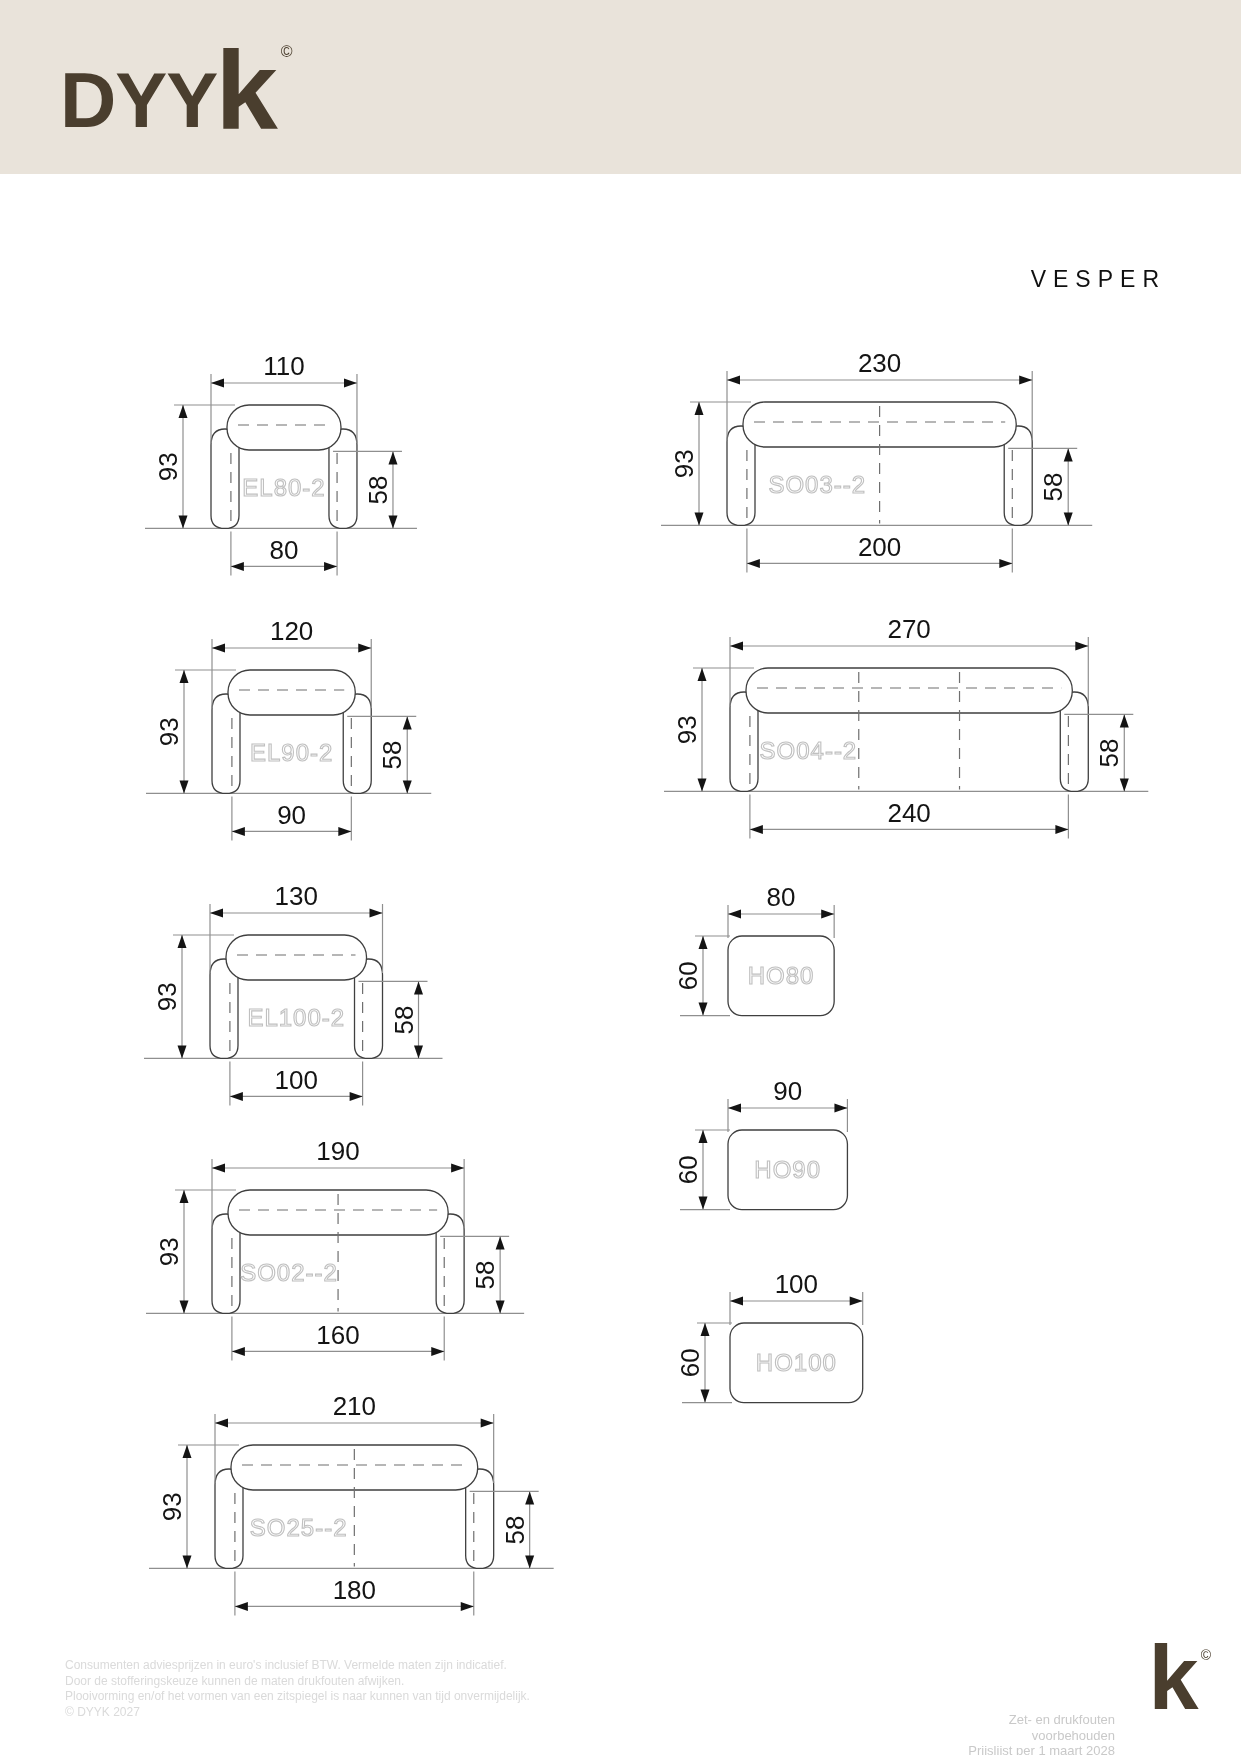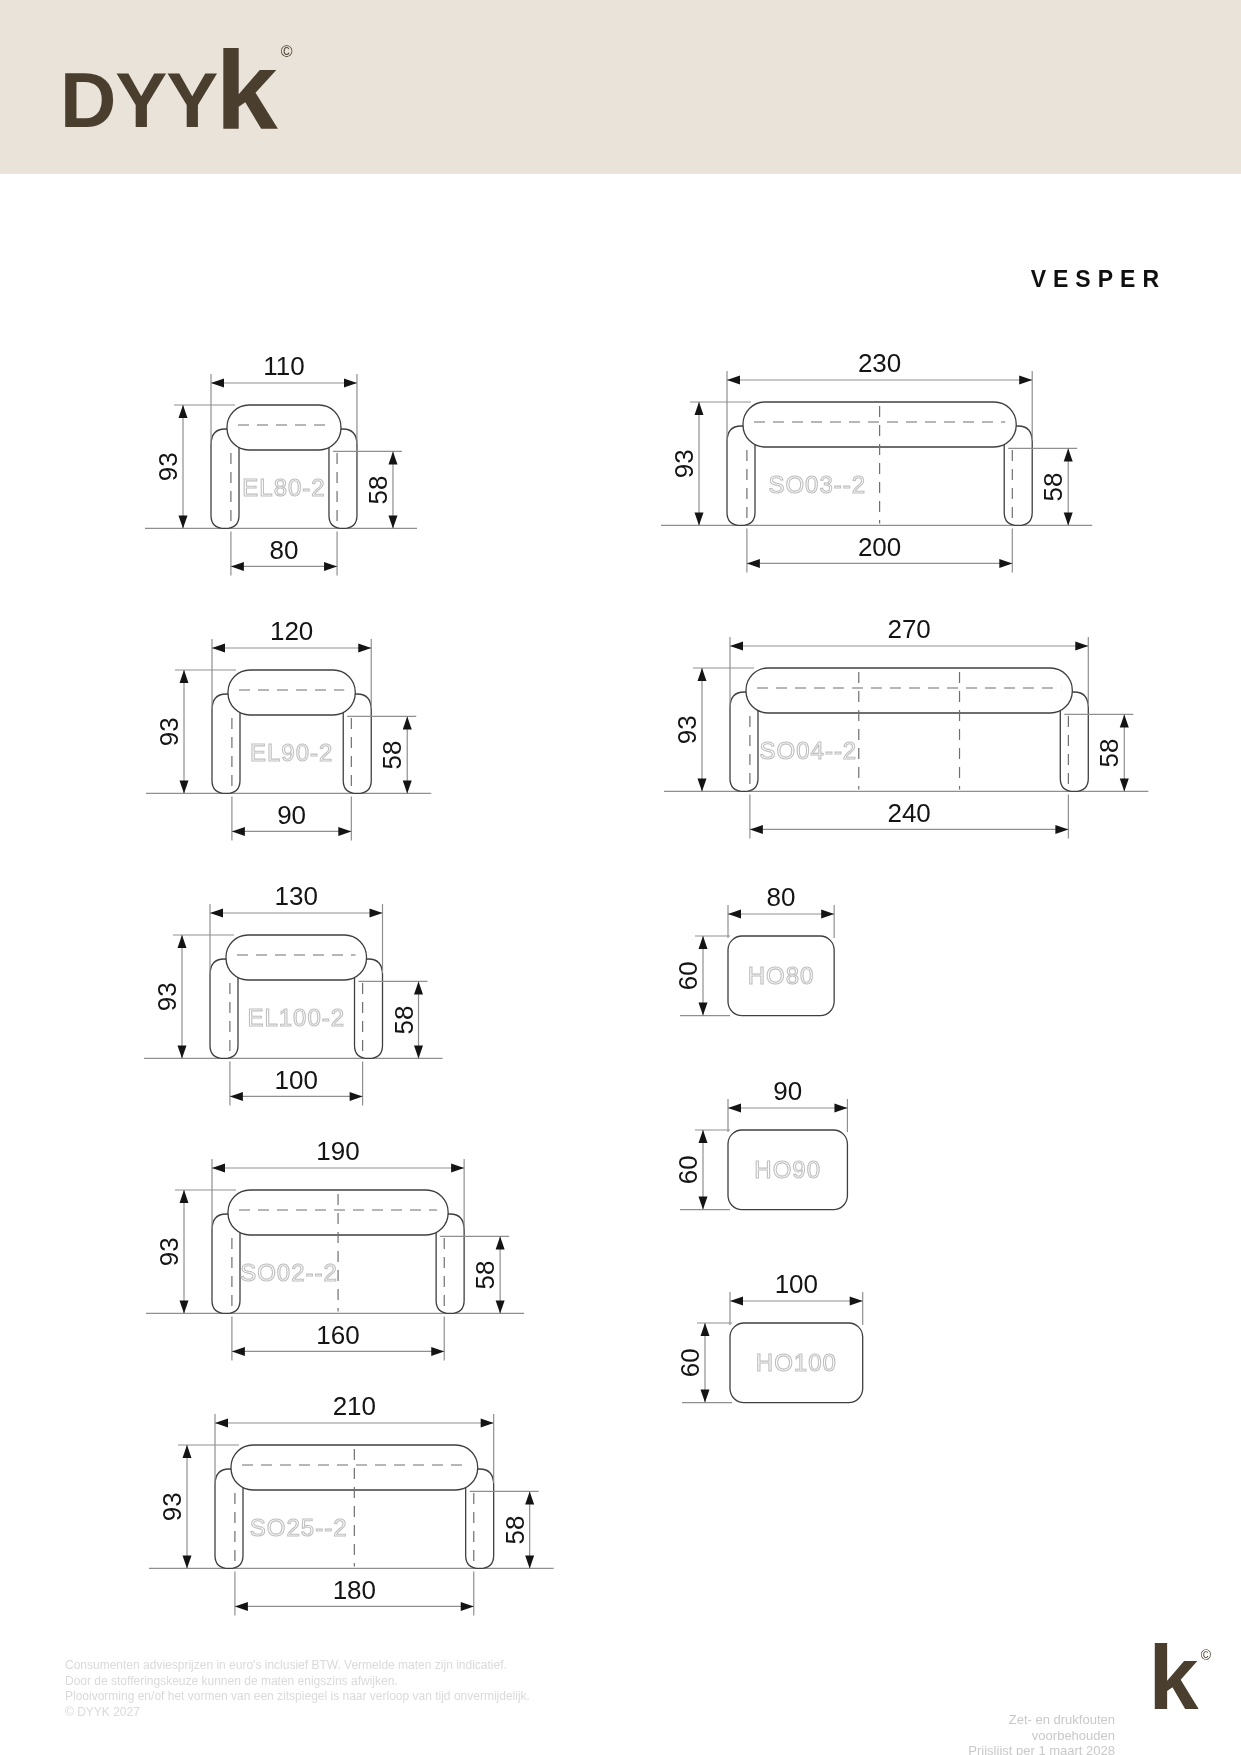--- a/index.html
+++ b/index.html
@@ -3,21 +3,21 @@
 <meta charset="utf-8">
 <style>
   html,body{margin:0;padding:0;background:#fff;}
   .page{position:relative;width:1241px;height:1755px;background:#ffffff;overflow:hidden;
         font-family:"Liberation Sans",sans-serif;}
   .header{position:absolute;left:0;top:0;width:1241px;height:174px;background:#e9e3da;}
   .logo{position:absolute;left:60px;top:52px;display:flex;align-items:flex-end;color:#4a3e2e;}
   .logo-caps{font-weight:bold;font-size:78px;line-height:0.78;letter-spacing:-1px;}
   .logo-k{font-weight:bold;font-size:112px;line-height:0.70;margin-left:-2px;}
   .logo-mark{font-size:16px;line-height:1;align-self:flex-start;margin:-8px 0 0 3px;}
-  .vesper{position:absolute;top:266px;right:75px;font-size:23px;font-weight:bold;
+  .vesper{position:absolute;top:266px;right:75px;font-size:23px;font-weight:normal;
           letter-spacing:7px;color:#101010;white-space:nowrap;}
   #canvas{position:absolute;left:0;top:0;width:1241px;height:1755px;}
   #canvas svg{overflow:visible;}
   .footer-left{position:absolute;left:65px;top:1658px;font-size:12px;line-height:15.5px;color:#dadada;}
   .footer-right{position:absolute;right:126px;top:1712px;font-size:13px;line-height:15.5px;
                 color:#c9c9c9;text-align:right;}
   .footer-logo{position:absolute;right:30px;top:1646px;display:flex;align-items:flex-end;color:#4a3e2e;}
   .footer-logo-k{font-weight:bold;font-size:90px;line-height:0.72;}
   .footer-logo-mark{font-size:14px;line-height:1;align-self:flex-start;margin:2px 0 0 2px;}
 </style>
@@ -311,22 +311,22 @@
         <line x1="35" y1="48" x2="35" y2="127.62" stroke="#8f8f8f" stroke-width="1.2"></line>
         <polygon points="35,48 30.5,61 39.5,61" fill="#141414"></polygon>
         <polygon points="35,127.62 30.5,114.62 39.5,114.62" fill="#141414"></polygon>
         <text x="29" y="87.81" fill="#141414" font-size="26" text-anchor="middle" font-family="&quot;Liberation Sans&quot;,sans-serif" transform="rotate(-90 29 87.81)">60</text>
         <text x="126.35" y="95.81" fill="#ffffff" font-size="24" text-anchor="middle" font-family="&quot;Liberation Sans&quot;,sans-serif" stroke="#c0c0c0" stroke-width="1.1" letter-spacing="1">HO100</text>
       </svg>
     </div>
 
   <div class="footer-left">
     <div>Consumenten adviesprijzen in euro's inclusief BTW. Vermelde maten zijn indicatief.</div>
-    <div>Door de stofferingskeuze kunnen de maten enigszins afwijken.</div>
-    <div>Plooivorming en/of het vormen van een zitspiegel is naar verloop van tijd onvermijdelijk.</div>
+    <div>Door de stofferingskeuze kunnen de maten drukfouten afwijken.</div>
+    <div>Plooivorming en/of het vormen van een zitspiegel is naar kunnen van tijd onvermijdelijk.</div>
     <div>© DYYK 2027</div>
   </div>
 
   <div class="footer-right">
     <div>Zet- en drukfouten</div>
     <div>voorbehouden</div>
     <div>Prijslijst per 1 maart 2028</div>
   </div>
 
   <div class="footer-logo">

